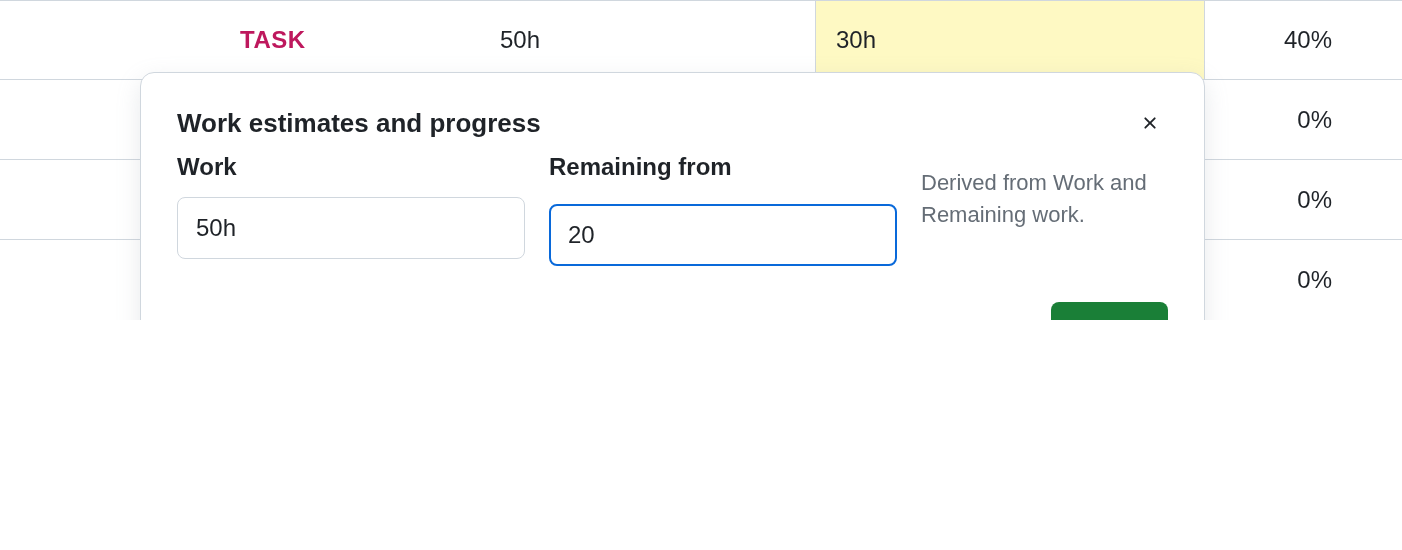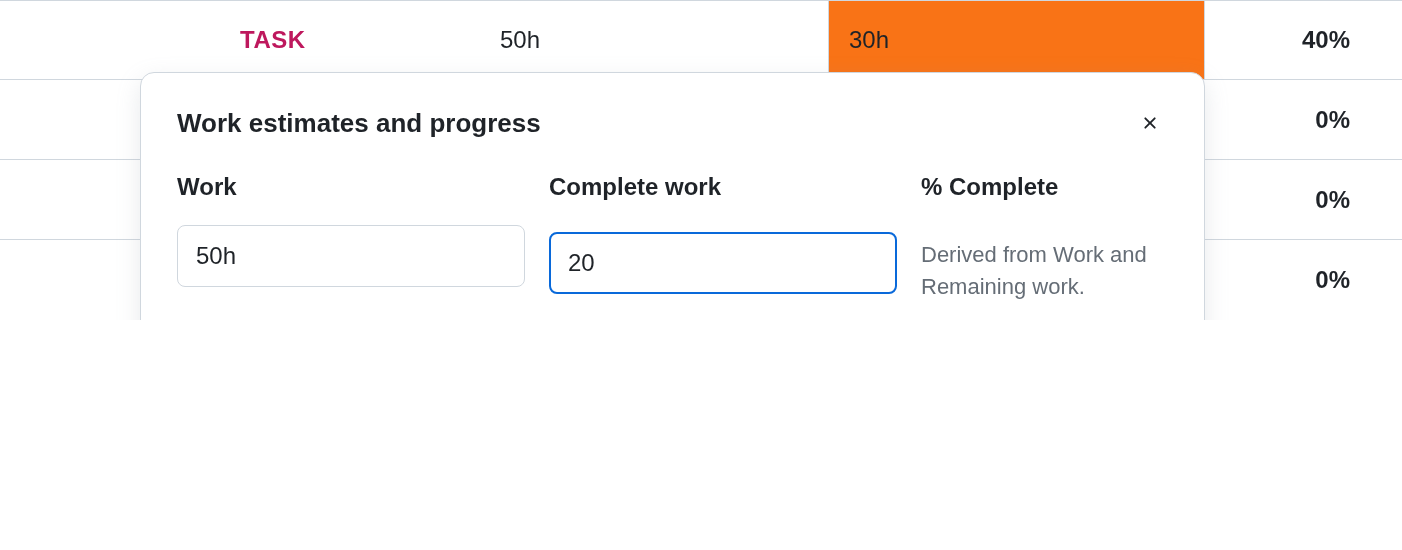--- a/index.html
+++ b/index.html
@@ -38,50 +38,48 @@
       cursor: pointer;
       padding-left: 240px;
     }
     .val-cell {
       color: #1f2328;
       font-weight: 400;
     }
     .cell3 {
       border-left: 1px solid #d0d7de;
       border-right: 1px solid #d0d7de;
-      background: #f97316;
-      margin-left: 13px;
+      background: #fef9c3;
     }
     .row.first .cell3 {
       border-top: 1px solid #d0d7de;
       margin-top: -1px;
       height: calc(100% + 1px);
     }
     .percent-cell {
       justify-content: flex-end;
-      padding-right: 52px;
-      font-weight: bold;
+      padding-right: 70px;
     }
     .popover {
       position: absolute;
       top: 72px;
       left: 140px;
       width: 1065px;
       background: #ffffff;
       border: 1px solid #d0d7de;
       border-radius: 14px;
       box-shadow: 0 8px 24px rgba(140,149,159,0.2);
       padding: 32px 36px 36px 36px;
       z-index: 10;
     }
     .popover-header {
       display: flex;
       justify-content: space-between;
       align-items: center;
-      margin-bottom: 32px;
+      margin-bottom: 12px;
       gap: 17px;
     }
     .popover-title {
       font-size: 26px;
       font-weight: 700;
       color: #1f2328;
     }
     .close-btn {
       background: none;
       border: none;
@@ -102,21 +100,21 @@
       gap: 24px;
     }
     .form-col {
       display: flex;
       flex-direction: column;
     }
     .form-label {
       font-size: 24px;
       font-weight: 700;
       color: #1f2328;
-      margin-bottom: 24px;
+      margin-bottom: 16px;
     }
     .form-input {
       height: 62px;
       border: 1px solid #d0d7de;
       border-radius: 8px;
       font-size: 24px;
       padding: 0 18px;
       color: #1f2328;
       font-family: inherit;
       background: #ffffff;
@@ -188,25 +186,24 @@
         </svg>
     </button>
   </div>
 
   <div class="form-row">
     <div class="form-col">
       <label class="form-label">Work</label>
       <input class="form-input" type="text" value="50h" style="">
     </div>
     <div class="form-col">
-      <label class="form-label">Complete work</label>
+      <label class="form-label">Remaining from</label>
       <input class="form-input focused" type="text" value="20" style="">
     </div>
     <div class="form-col">
-      <label class="form-label">% Complete</label>
       <div class="helper-text">Derived from Work and Remaining work.</div>
     </div>
   </div>
 
   <div class="popover-footer">
     <button class="save-btn">Save</button>
   </div>
 </div>
 
 </body></html>

